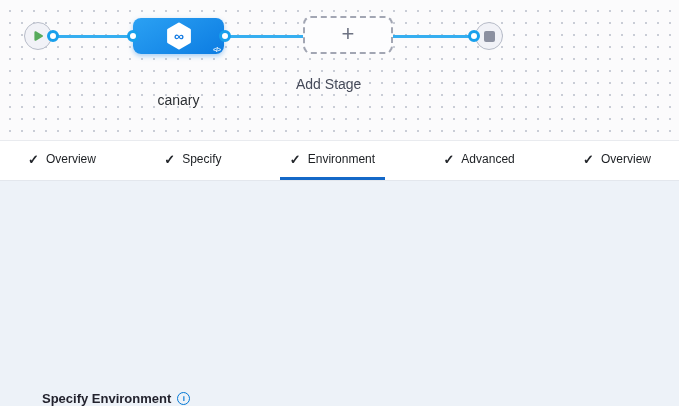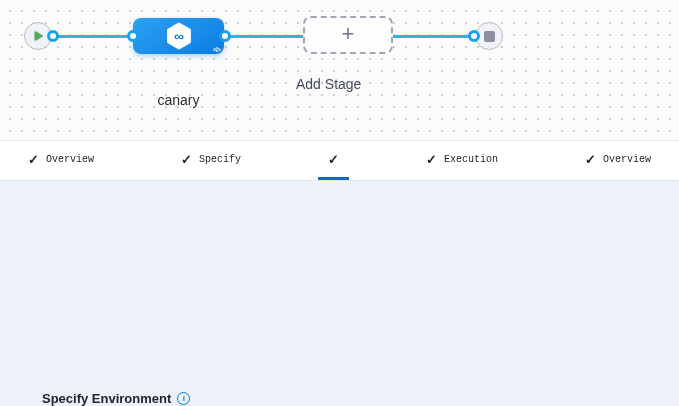--- a/index.html
+++ b/index.html
@@ -47,21 +47,21 @@
   .plus-glyph { font-size:22px; line-height:1; color:#6e7383; font-weight:400; margin-top:-2px; }
   .add-stage-label { position:absolute; left:296px; top:76px; width:104px; text-align:left; font-size:14px; color:#454a59; }
 
   
   .tabbar {
     height:40px; background:#fff; display:flex; align-items:stretch;
     justify-content:space-between; padding:0 18px; border-bottom:1px solid #e3e7ed;
   }
   .tab { display:flex; align-items:center; gap:7px; padding:0 10px; cursor:pointer; border-bottom:3px solid transparent; }
   .tab .check { font-size:13px; font-weight:bold; color:#23262b; }
-  .tab .tab-label { font-size:10px; font-weight:500; color:#1c1f23; white-space:nowrap;font-family:Liberation Mono, monospace; }
+  .tab .tab-label { font-size:12px; font-weight:500; color:#1c1f23; white-space:nowrap; }
   .tab.active { border-bottom-color:#1468c8; }
 
   
   .content { position:relative; height:225px; background:#edf2f8; }
   .field-label-row { position:absolute; left:42px; top:210px; display:flex; align-items:center; gap:6px; }
   .field-label { font-size:13px; font-weight:bold; color:#23232e; }
   .info-icon {
     width:13px; height:13px; border-radius:50%; border:1.4px solid #0278d5;
     color:#0278d5; font-size:8px; font-weight:bold; font-style:normal;
     display:flex; align-items:center; justify-content:center; cursor:pointer;
@@ -110,24 +110,25 @@
     <div class="tab">
       <span class="check">✓</span>
       <span class="tab-label">Overview</span>
     </div>
     <div class="tab">
       <span class="check">✓</span>
       <span class="tab-label">Specify</span>
     </div>
     <div class="tab active">
       <span class="check">✓</span>
+      <span class="tab-label">Environment</span>
     </div>
     <div class="tab">
       <span class="check">✓</span>
-      <span class="tab-label">Execution</span>
+      <span class="tab-label">Advanced</span>
     </div>
     <div class="tab">
       <span class="check">✓</span>
       <span class="tab-label">Overview</span>
     </div>
   </div>
 
   <div class="content">
 
     <div class="field-label-row">

